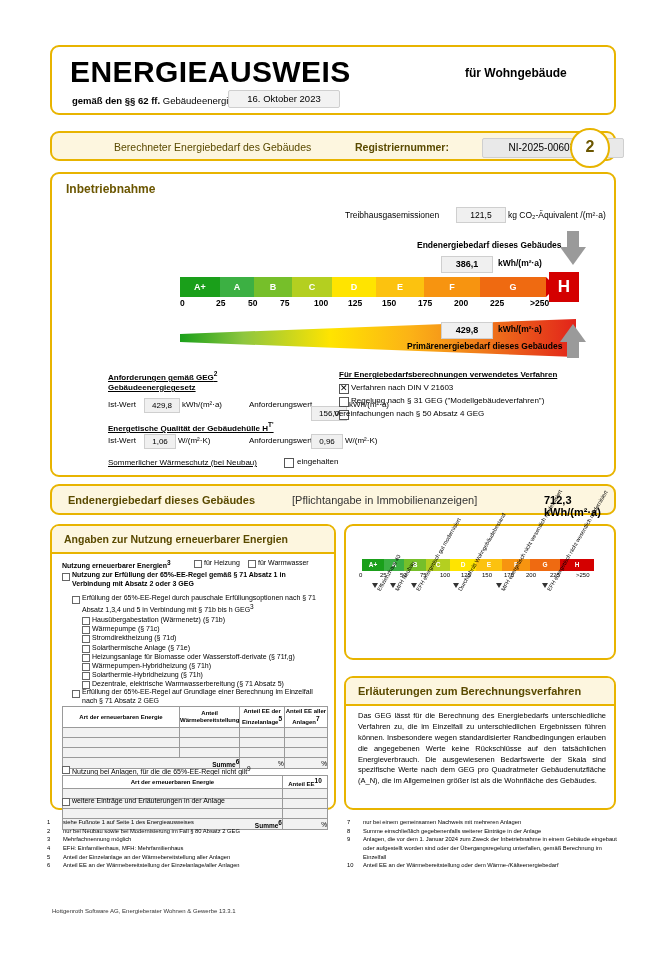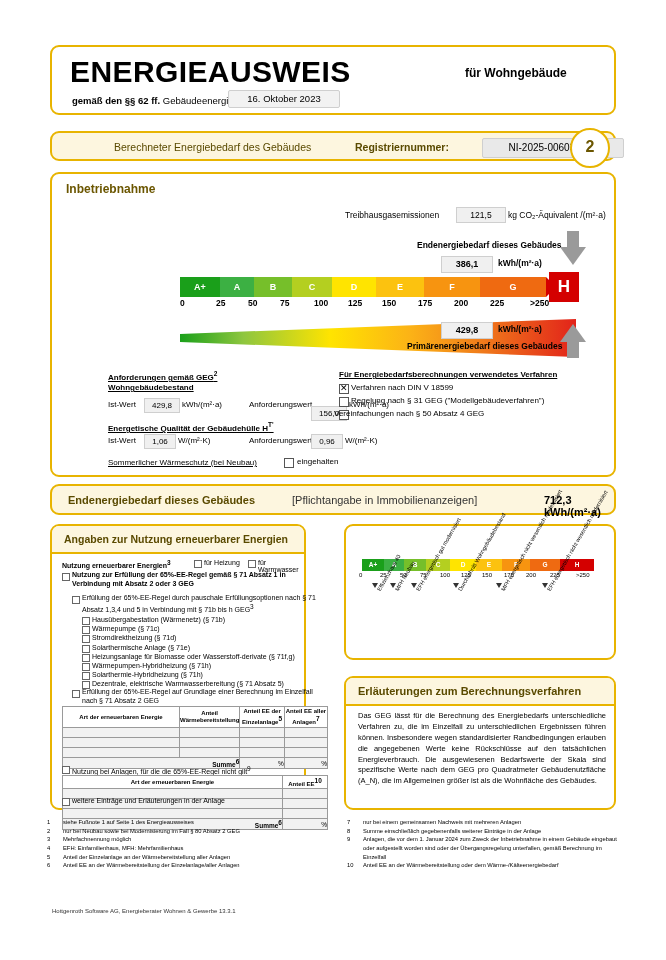--- a/index.html
+++ b/index.html
@@ -141,21 +141,21 @@
   .chkbox{position:absolute;width:8px;height:8px;border:1px solid #555;background:#fff;}
   .xmark{position:absolute;font-size:9px;line-height:8px;}
 
   
   #pflicht{left:50px;top:484px;width:566px;height:31px;background:#fdf6df;}
   #pflicht-a{position:absolute;left:16px;top:8px;font-size:11px;font-weight:bold;color:#5a4a00;}
   #pflicht-b{position:absolute;left:240px;top:8px;font-size:11px;color:#333;}
   #pflicht-v{position:absolute;left:492px;top:8px;font-size:11px;font-weight:bold;}
 
   
-  #nutzung{left:50px;top:524px;width:256px;height:286px;}
+  #nutzung{left:50px;top:524px;width:286px;height:286px;}
   #nutzung-head{
     position:absolute;left:0;top:0;width:100%;height:26px;background:#fdf6df;
     border-top-left-radius:7px;border-top-right-radius:7px;border-bottom:2px solid #e8b400;
   }
   #nutzung-head span{position:absolute;left:12px;top:7px;font-size:10.5px;font-weight:bold;color:#5a4a00;}
   .nt{position:absolute;font-size:7px;}
   .ntb{position:absolute;font-size:7px;font-weight:bold;}
   .cb{position:absolute;width:6px;height:6px;border:1px solid #666;background:#fff;}
 
   table.ee{position:absolute;border-collapse:collapse;font-size:6.5px;}
@@ -267,21 +267,21 @@
     <div id="pe-unit">kWh/(m²·a)</div>
     <div id="pe-label">Primärenergiebedarf dieses Gebäudes</div>
     <div class="arrow-up" style="left:508px;top:150px;">
       <div class="shaft"></div>
         <div class="head"></div>
     </div>
 
     <div id="req-left-title">
       <span>Anforderungen gemäß GEG</span><span class="sup">2</span>
     </div>
-    <div id="pe-sub">Wohngebäudebestand</div>
+    <div id="pe-sub">Gebäudeenergiegesetz</div>
 
     <div class="rowline" style="left:56px;top:226px;">Ist-Wert</div>
     <div class="grey-in" style="left:92px;top:224px;width:34px;">429,8</div>
     <div class="rowline" style="left:130px;top:226px;">kWh/(m²·a)</div>
     <div class="rowline" style="left:197px;top:226px;">Anforderungswert</div>
     <div class="grey-in" style="left:259px;top:232px;width:34px;">156,0</div>
     <div class="rowline" style="left:297px;top:226px;">kWh/(m²·a)</div>
 
     <div id="eq-title">
       <span>Energetische Qualität der Gebäudehülle H</span><span class="sup">T'</span>
@@ -294,21 +294,21 @@
     <div class="rowline" style="left:293px;top:262px;">W/(m²·K)</div>
 
     <div id="sommer">Sommerlicher Wärmeschutz (bei Neubau)</div>
     <div id="sommer-chk"></div>
     <div id="sommer-txt">eingehalten</div>
 
     <div id="req-right-title">Für Energiebedarfsberechnungen verwendetes Verfahren</div>
     <div id="verfahren-list">
         <div class="chkbox" style="left: 287px; top: 210px;"></div>
         <div class="xmark" style="left: 288px; top: 210px;">✕</div>
-        <div class="verf" style="left: 299px; top: 209px;">Verfahren nach DIN V 18599</div>
+        <div class="verf" style="left: 299px; top: 209px;">Verfahren nach DIN V 21603</div>
         <div class="chkbox" style="left: 287px; top: 223px;"></div>
         <div class="verf" style="left: 299px; top: 222px;">Regelung nach § 31 GEG ("Modellgebäudeverfahren")</div>
         <div class="chkbox" style="left: 287px; top: 236px;"></div>
         <div class="verf" style="left: 282px; top: 235px;">Vereinfachungen nach § 50 Absatz 4 GEG</div>
       </div>
   </div>
 
   <div class="box tint" id="pflicht">
     <div id="pflicht-a">Endenergiebedarf dieses Gebäudes</div>
     <div id="pflicht-b">[Pflichtangabe in Immobilienanzeigen]</div>

